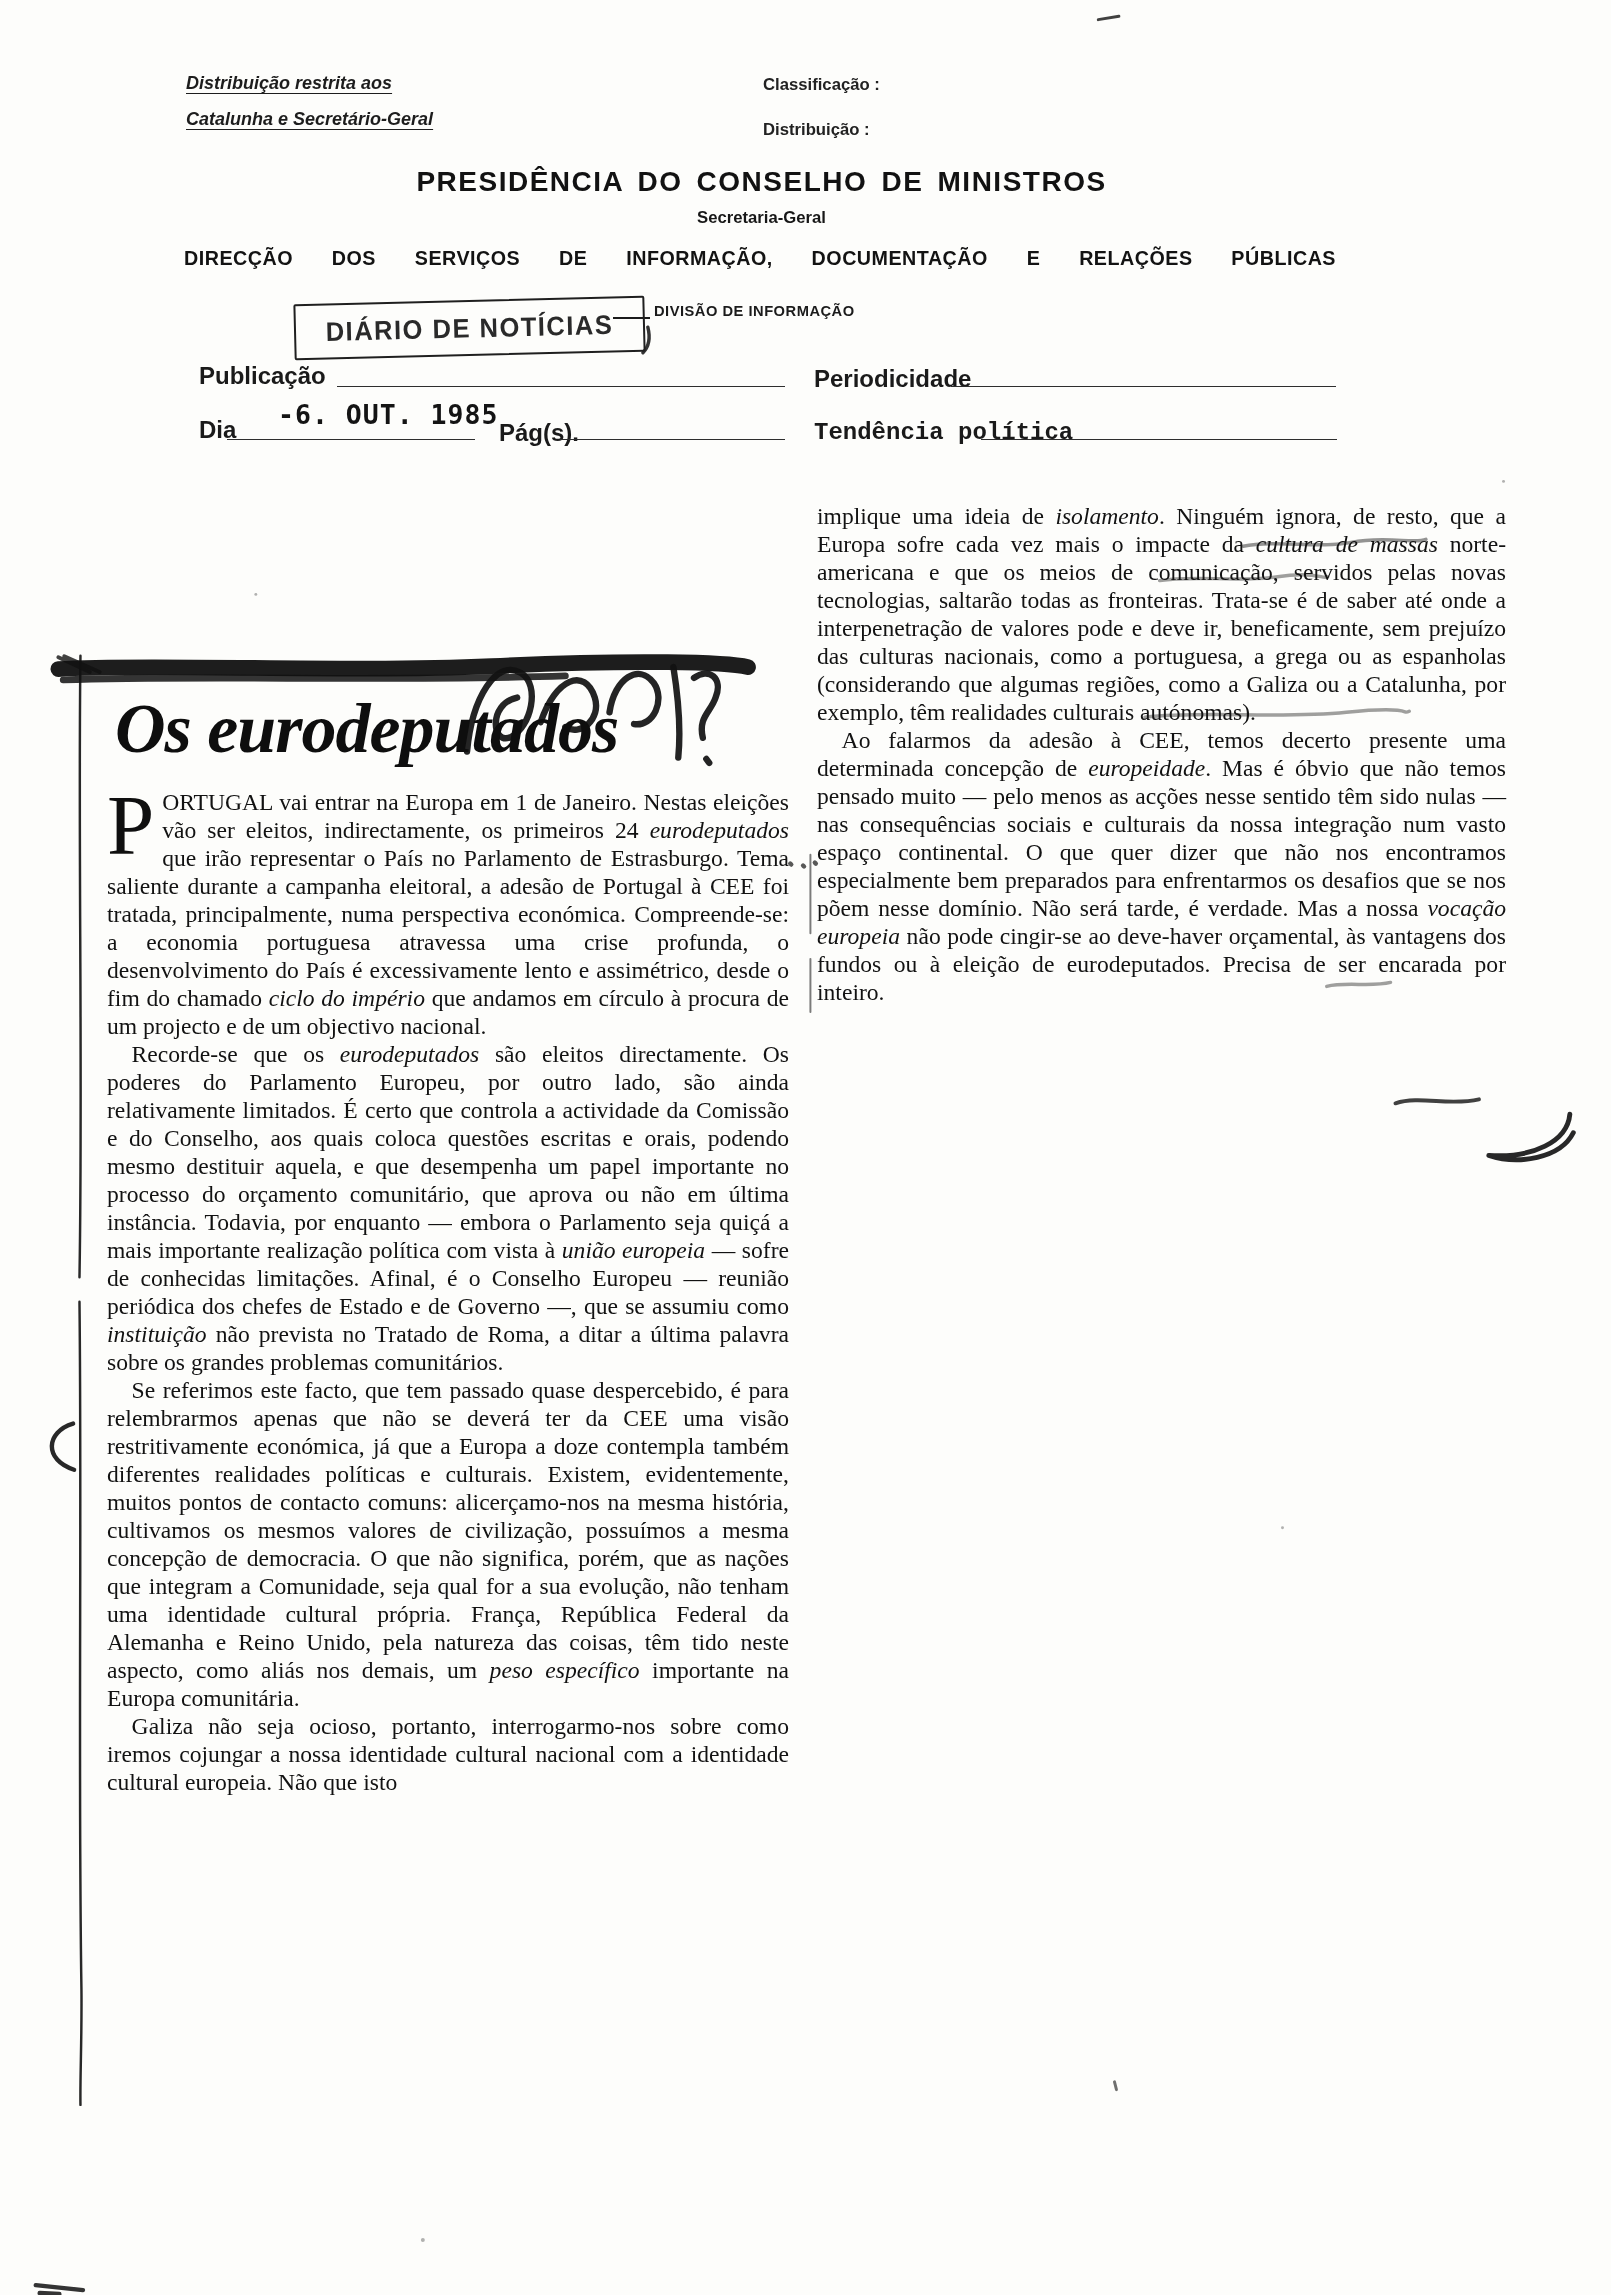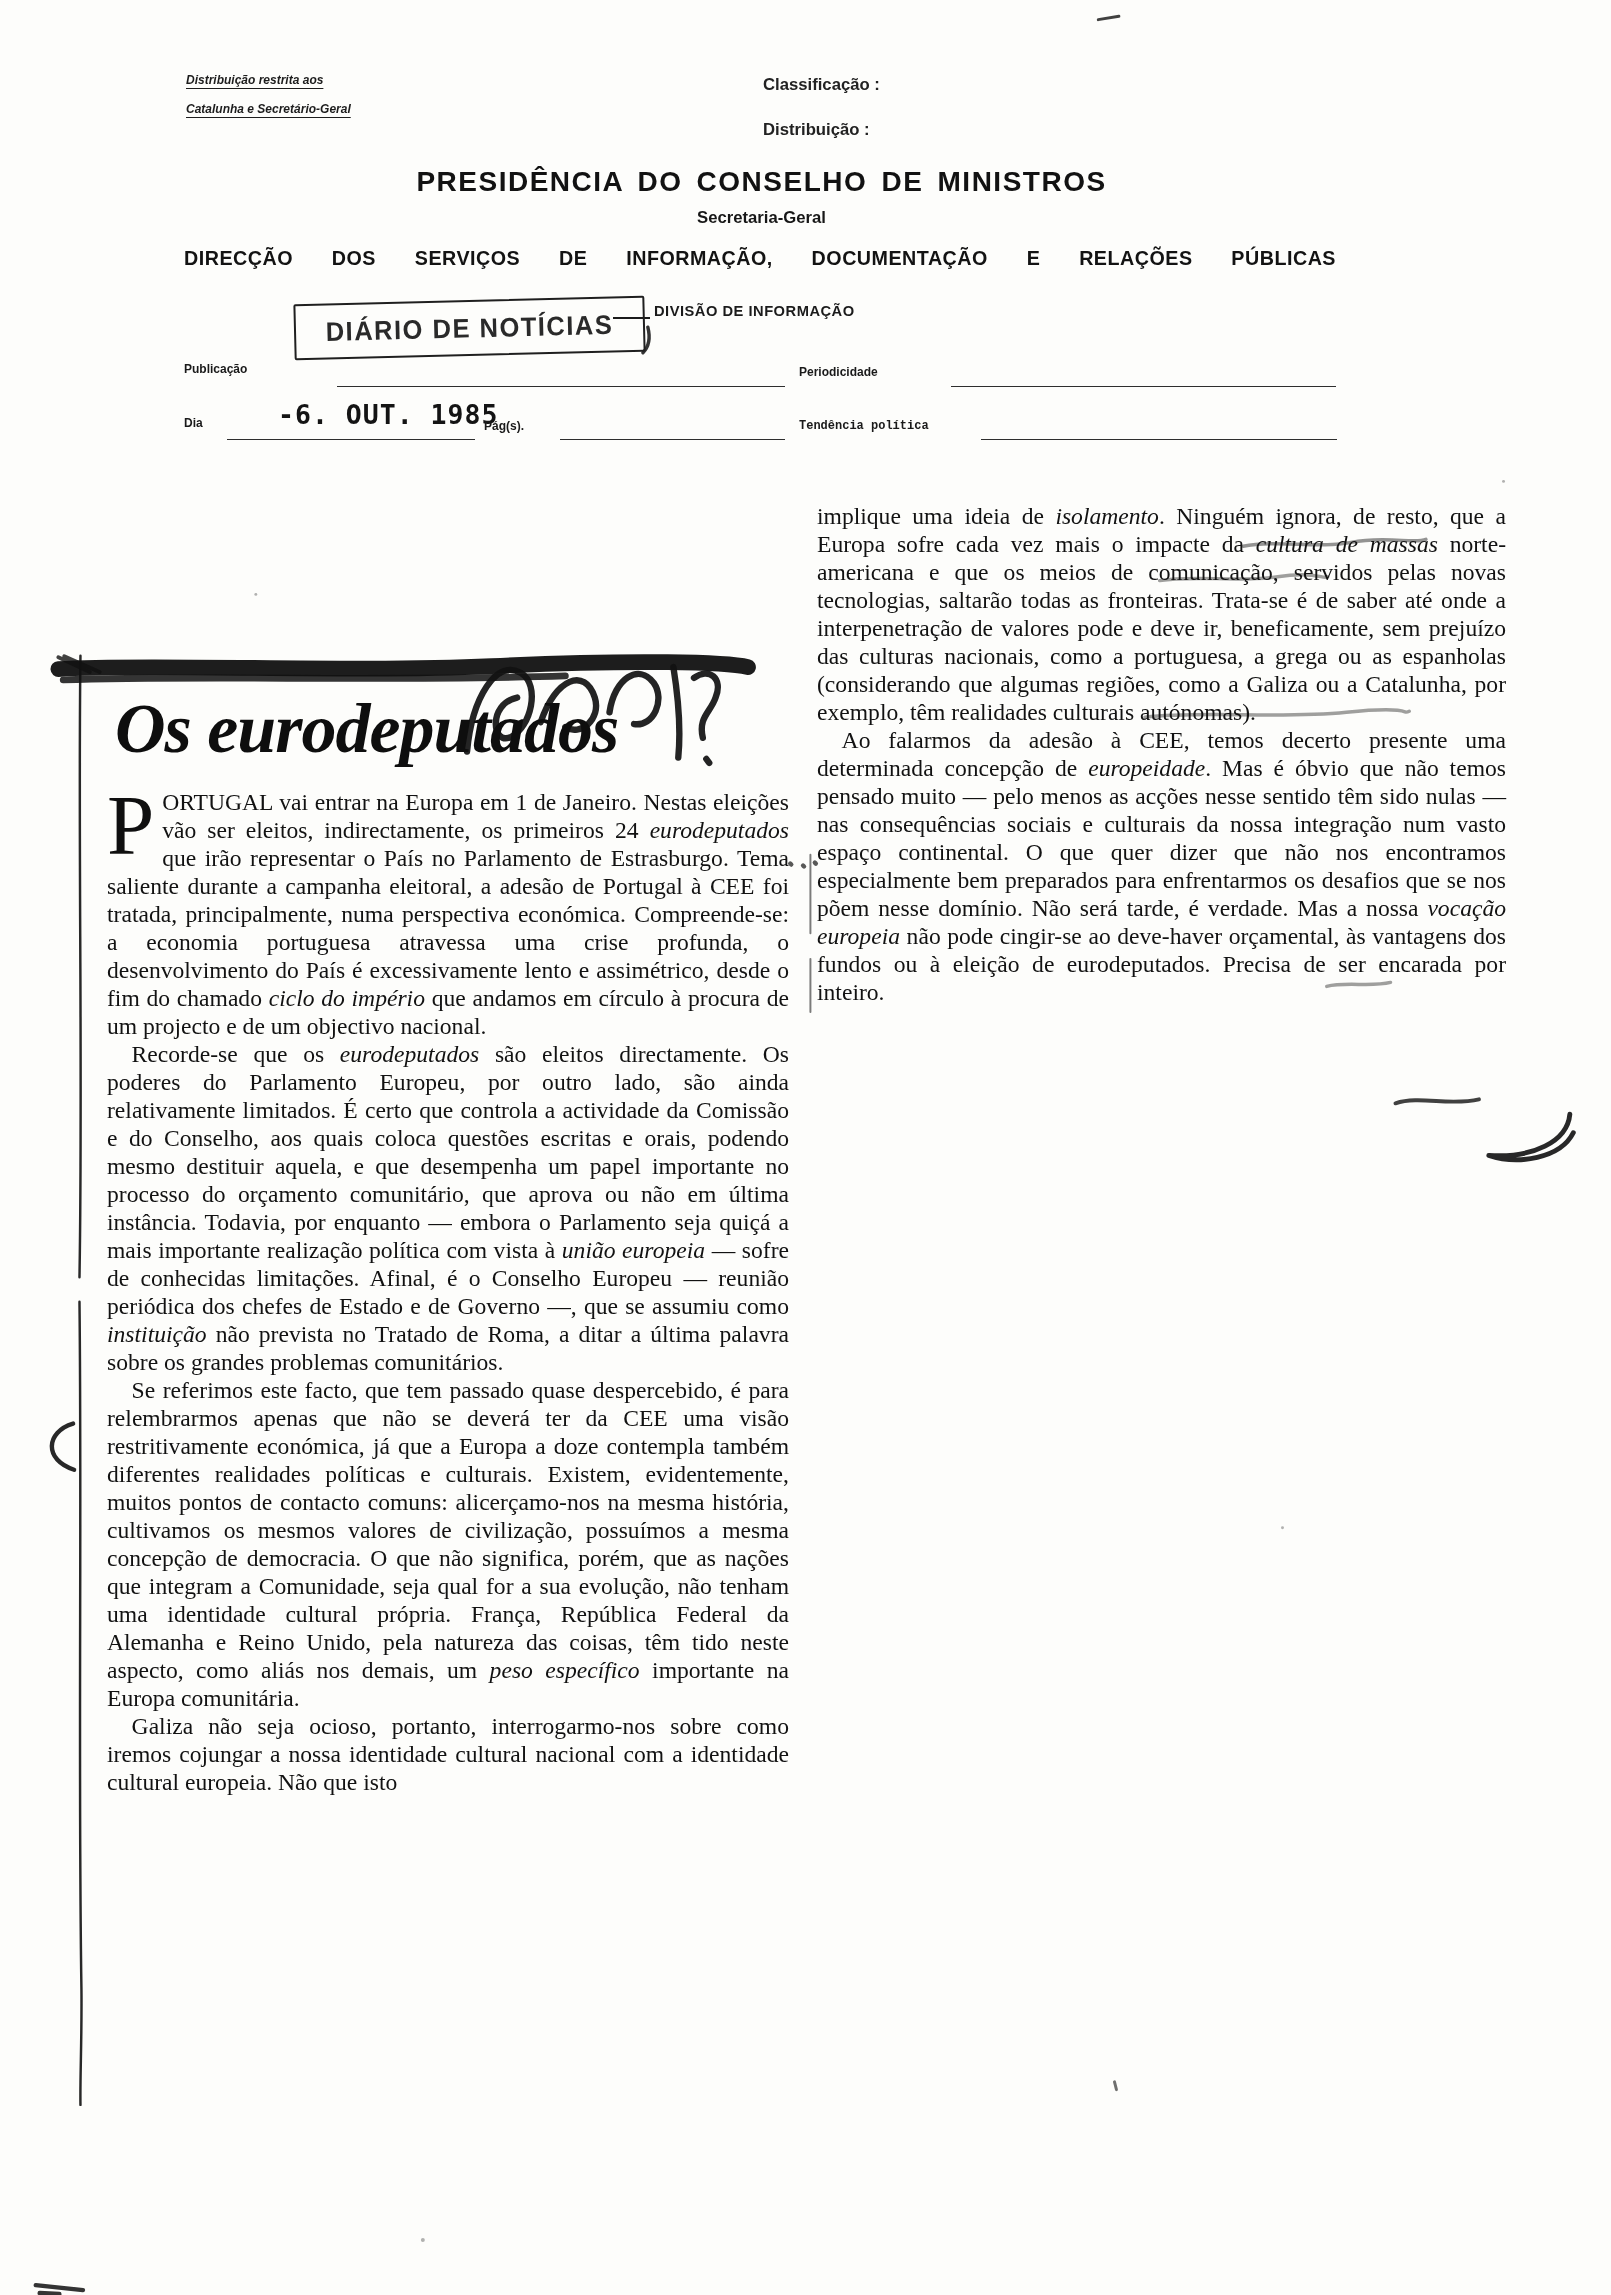--- a/index.html
+++ b/index.html
@@ -16,21 +16,21 @@
     font-family: "Liberation Sans", sans-serif;
     color: #161616;
   }
   .abs { position: absolute; }
 
   
   .restrict-block { left: 186px; top: 73px; }
   .restrict-line {
     font-weight: bold;
     font-style: italic;
-    font-size: 12px;
+    font-size: 18px;
     text-decoration: underline;
     text-underline-offset: 3.9px;
     margin-bottom: 14.7px;
     color: #1d1d1d;
     white-space: nowrap;
   }
   .hdr-label {
     font-size: 16.7px;
     font-weight: 600;
     color: #222;
@@ -87,24 +87,25 @@
   }
   .stamp-text {
     font-weight: bold;
     font-size: 25.5px;
     letter-spacing: 1.5px;
     color: #2a2a2a;
     white-space: nowrap;
     transform: scaleY(1.05);
   }
   .form-label {
-    font-size: 12px;
+    font-size: 24px;
     font-weight: bold;
     color: #1a1a1a;
     white-space: nowrap;
+    margin-left: 15px;
   }
   .lbl-publicacao { left: 184px; top: 362px; }
   .lbl-periodicidade { left: 799px; top: 365px; }
   .lbl-dia { left: 184px; top: 416px; }
   .lbl-pags { left: 484px; top: 419px; }
   .lbl-tendencia { left: 799px; top: 419px; font-family: Liberation Mono, monospace; }
   .date-stamp {
     left: 278px; top: 399px;
     font-family: "DejaVu Sans Mono", monospace;
     font-weight: bold;

